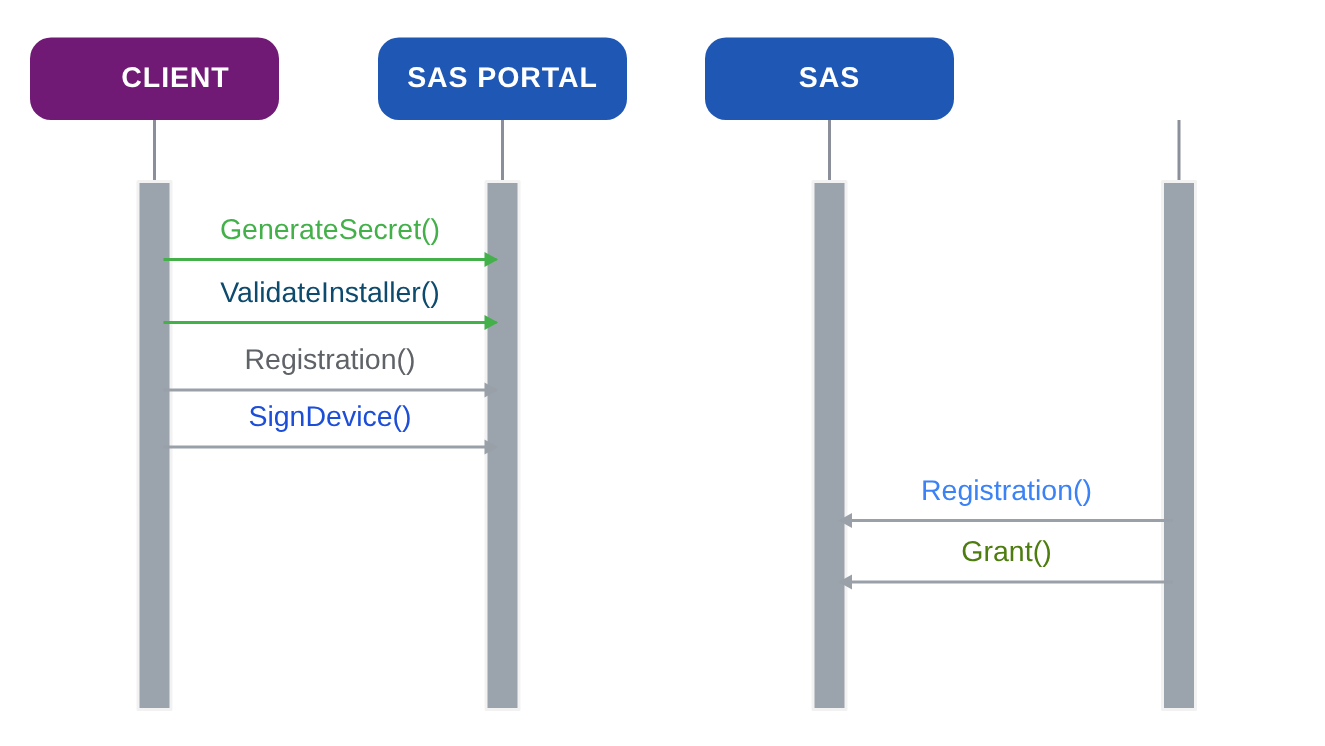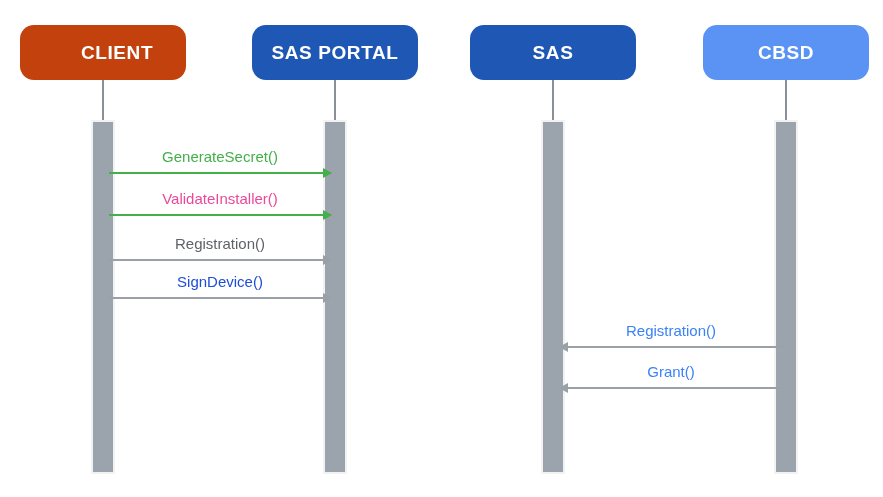--- a/index.html
+++ b/index.html
@@ -86,73 +86,70 @@
     left: -1px;
     border-right-width: 9px;
     border-right-style: solid;
   }
   .msg-label {
     position: absolute;
     left: 0;
     width: 100%;
     bottom: 7px;
     text-align: center;
-    font-size: 15px;
+    font-size: 19px;
     white-space: nowrap;
     user-select: none;
   }
 </style>
 </head>
 <body>
 
 <div id="canvas" style="width: 883px; height: 497px; background: rgb(255, 255, 255);">
 
 <div class="lifeline" style="left: 102px; top: 80px; height: 42px; background: rgb(139, 143, 153);"></div>
     <div class="lifeline" style="left: 334px; top: 80px; height: 42px; background: rgb(139, 143, 153);"></div>
     <div class="lifeline" style="left: 552px; top: 80px; height: 42px; background: rgb(139, 143, 153);"></div>
     <div class="lifeline" style="left: 785px; top: 80px; height: 42px; background: rgb(139, 143, 153);"></div>
     <div class="activation" style="left: 91px; top: 120px; height: 350px; background: rgb(155, 163, 173); border-color: rgb(242, 242, 242);"></div>
     <div class="activation" style="left: 323px; top: 120px; height: 350px; background: rgb(155, 163, 173); border-color: rgb(242, 242, 242);"></div>
     <div class="activation" style="left: 541px; top: 120px; height: 350px; background: rgb(155, 163, 173); border-color: rgb(242, 242, 242);"></div>
     <div class="activation" style="left: 774px; top: 120px; height: 350px; background: rgb(155, 163, 173); border-color: rgb(242, 242, 242);"></div>
-    <div class="participant" style="left: 20px; top: 25px; width: 166px; height: 55px; background: #c2410c; padding-left: 28px;">
+    <div class="participant" style="left: 20px; top: 25px; width: 166px; height: 55px; background: #701a75; padding-left: 28px;">
       <span class="p-label">CLIENT</span>
     </div>
     <div class="participant" style="left: 252px; top: 25px; width: 166px; height: 55px; background: rgb(31, 87, 181);">
       <span class="p-label">SAS PORTAL</span>
     </div>
     <div class="participant" style="left: 470px; top: 25px; width: 166px; height: 55px; background: rgb(31, 87, 181);">
       <span class="p-label">SAS</span>
-    </div>
-    <div class="participant" style="left: 703px; top: 25px; width: 166px; height: 55px; background: rgb(91, 147, 245);">
-      <span class="p-label">CBSD</span>
     </div>
     <div class="msg dir-right" style="left: 109px; top: 172px; width: 222px;">
       <div class="msg-line" style="background: rgb(67, 176, 74);"></div>
       <div class="msg-head" style="border-left-color: rgb(67, 176, 74);"></div>
       <div class="msg-label" style="color: rgb(67, 176, 74);">GenerateSecret()</div>
     </div>
     <div class="msg dir-right" style="left: 109px; top: 214px; width: 222px;">
       <div class="msg-line" style="background: rgb(67, 176, 74);"></div>
       <div class="msg-head" style="border-left-color: rgb(67, 176, 74);"></div>
-      <div class="msg-label" style="color: #ec4899;">ValidateInstaller()</div>
+      <div class="msg-label" style="color: #0c4a6e;">ValidateInstaller()</div>
     </div>
     <div class="msg dir-right" style="left: 109px; top: 259px; width: 222px;">
       <div class="msg-line" style="background: rgb(154, 160, 168);"></div>
       <div class="msg-head" style="border-left-color: rgb(154, 160, 168);"></div>
       <div class="msg-label" style="color: rgb(95, 99, 104);">Registration()</div>
     </div>
     <div class="msg dir-right" style="left: 109px; top: 297px; width: 222px;">
       <div class="msg-line" style="background: rgb(154, 160, 168);"></div>
       <div class="msg-head" style="border-left-color: rgb(154, 160, 168);"></div>
       <div class="msg-label" style="color: #1d4ed8;">SignDevice()</div>
     </div>
     <div class="msg dir-left" style="left: 560px; top: 346px; width: 222px;">
       <div class="msg-line" style="background: rgb(154, 160, 168);"></div>
       <div class="msg-head" style="border-right-color: rgb(154, 160, 168);"></div>
       <div class="msg-label" style="color: #3b82f6;">Registration()</div>
     </div>
     <div class="msg dir-left" style="left: 560px; top: 387px; width: 222px;">
       <div class="msg-line" style="background: rgb(154, 160, 168);"></div>
       <div class="msg-head" style="border-right-color: rgb(154, 160, 168);"></div>
-      <div class="msg-label" style="color: #3b82f6;">Grant()</div>
+      <div class="msg-label" style="color: #4d7c0f;">Grant()</div>
     </div>
   </div>
 
 </body></html>

